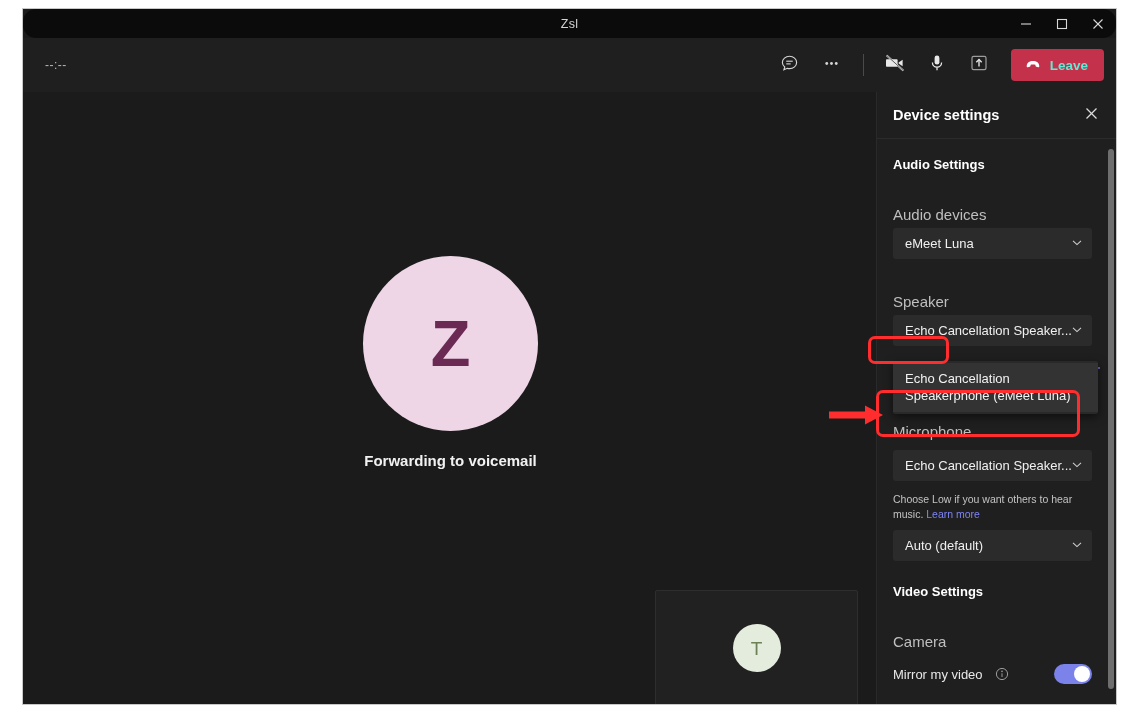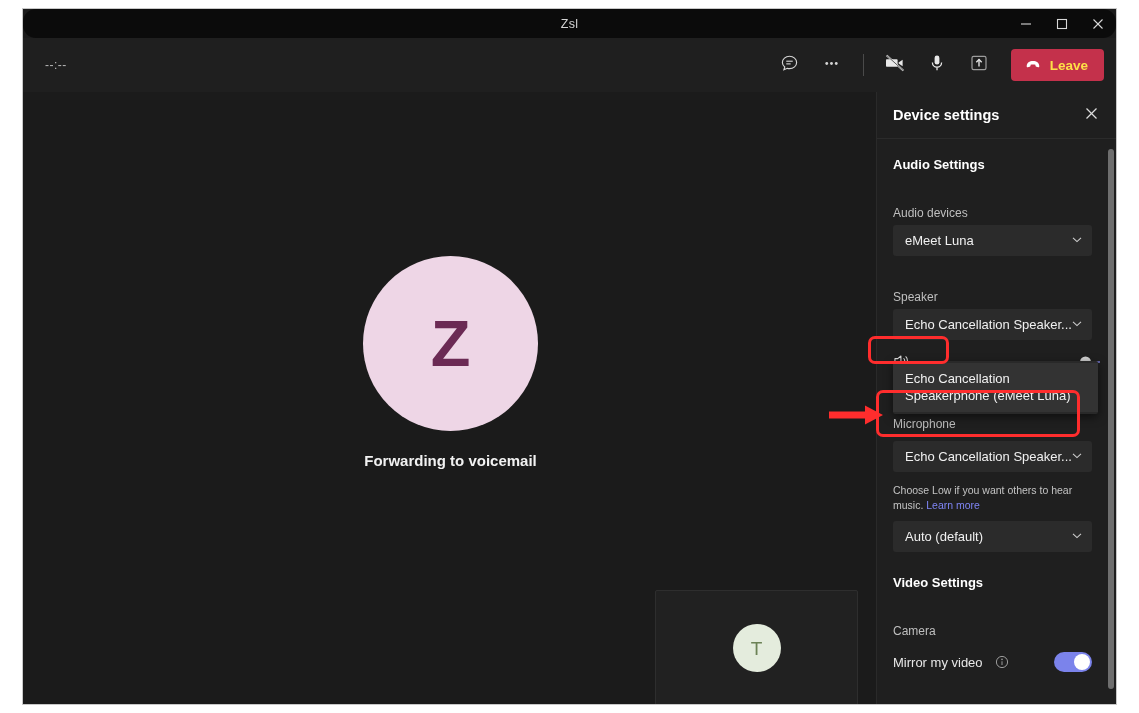--- a/index.html
+++ b/index.html
@@ -91,21 +91,21 @@
     width: 1px;
     height: 22px;
     background: #4a4a4a;
     margin: 0 9px;
   }
   .leave-btn {
     display: flex;
     align-items: center;
     gap: 8px;
     background: #c4314b;
-    color: #fde047;
+    color: #5eead4;
     border-radius: 4px;
     height: 32px;
     padding: 0 16px 0 13px;
     font-size: 13.5px;
     font-weight: bold;
     margin-left: 10px;
   }
 
   
   .stage {
@@ -229,21 +229,21 @@
     border-radius: 3px;
   }
   .section-title {
     color: #ffffff;
     font-size: 13px;
     font-weight: bold;
     margin-bottom: 13px;
   }
   .field-label {
     color: #bfbfbf;
-    font-size: 12px;
+    font-size: 15px;
     margin-bottom: 5px;
     margin-top: 34px;
   }
   .select-box {
     position: relative;
     height: 31px;
     background: #2b2b2b;
     border-radius: 3px;
     display: flex;
     align-items: center;

